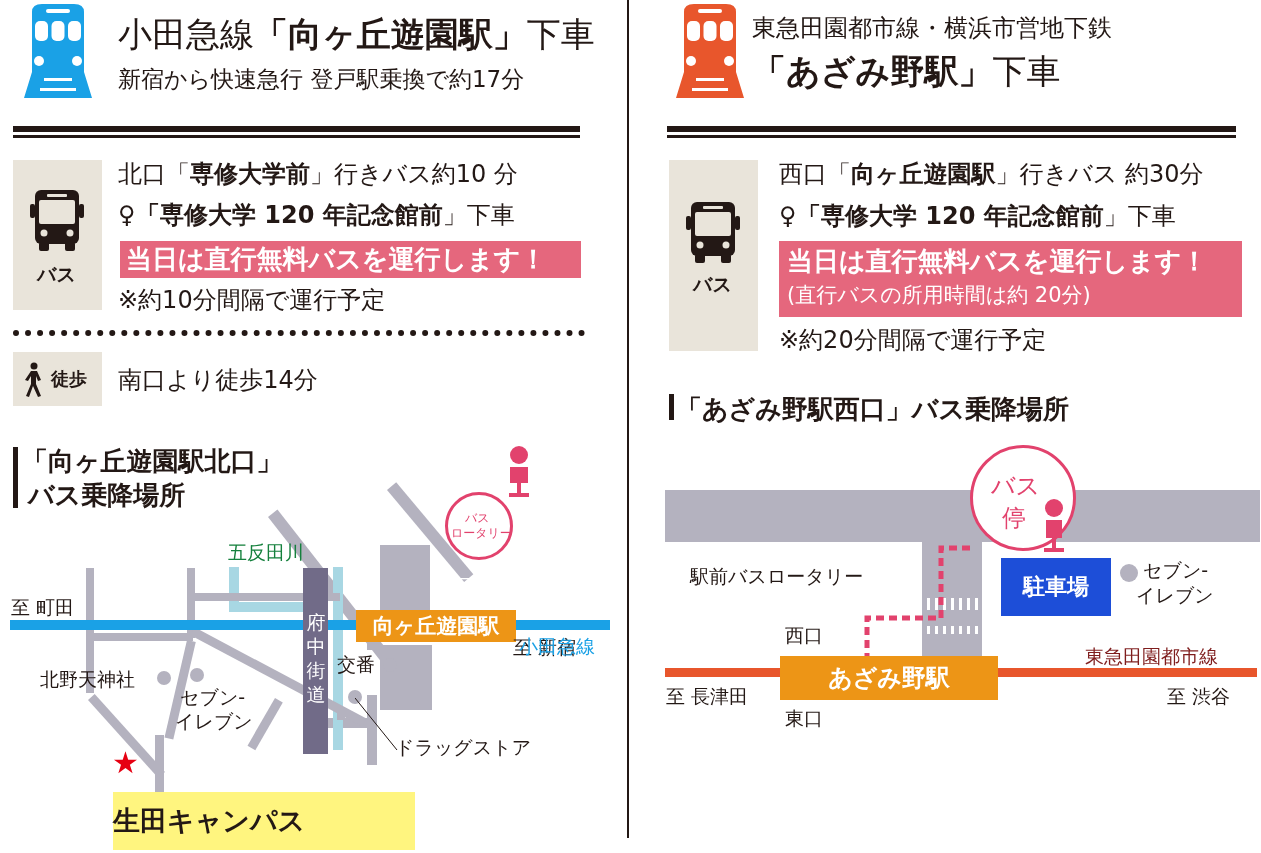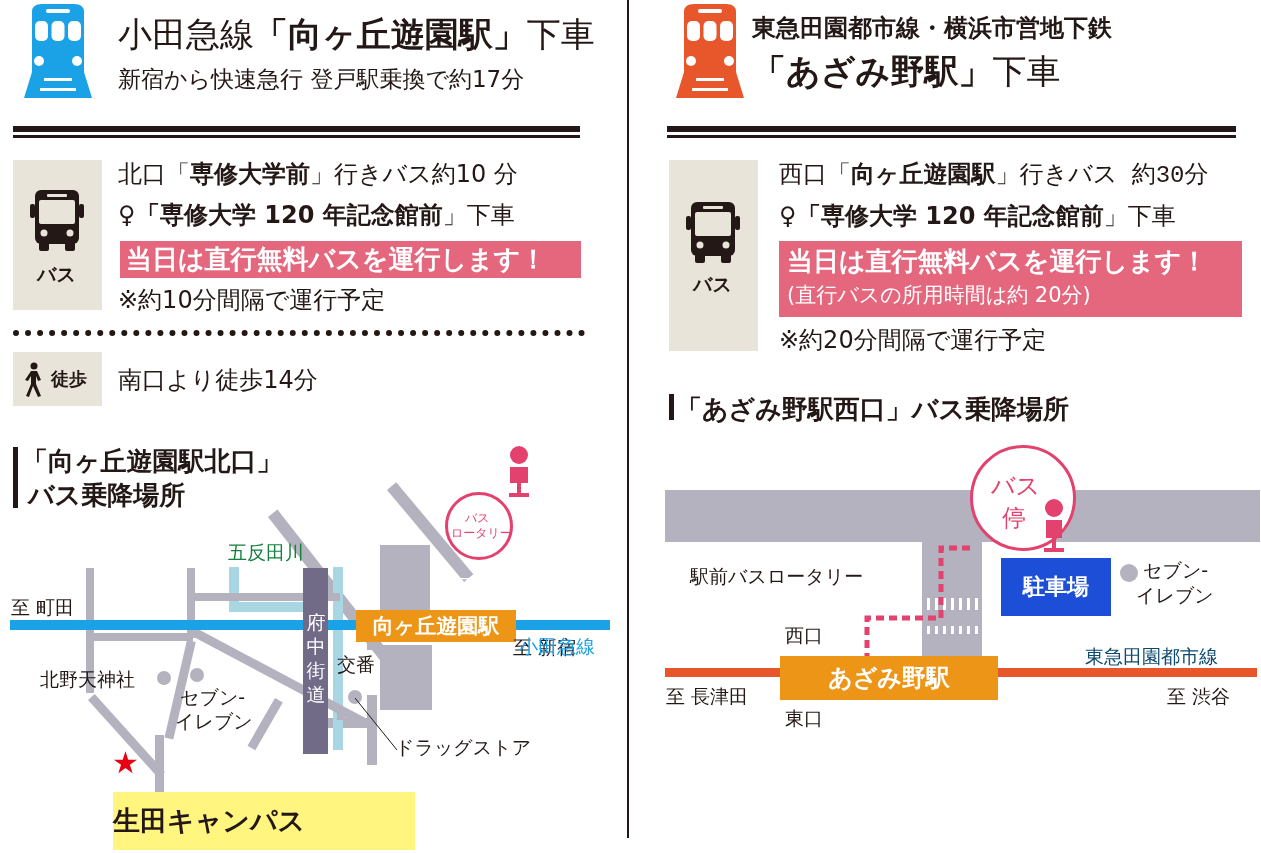--- a/index.html
+++ b/index.html
@@ -162,21 +162,21 @@
     <rect x="24" y="5" width="24" height="4" rx="2" fill="#fff"></rect>
     <rect x="13" y="17" width="13" height="20" rx="5" fill="#fff"></rect>
     <rect x="29.5" y="17" width="13" height="20" rx="5" fill="#fff"></rect>
     <rect x="46" y="17" width="13" height="20" rx="5" fill="#fff"></rect>
     <circle cx="17" cy="57" r="5" fill="#fff"></circle>
     <circle cx="55" cy="57" r="5" fill="#fff"></circle>
     <rect x="22" y="74" width="28" height="3" fill="#fff"></rect>
     <rect x="18" y="84" width="36" height="3" fill="#fff"></rect>
   </svg>
 </div>
-<div class="abs txt" style="left:752px;top:12px;font-size:24px;font-weight:bold;">東急田園都市線・横浜市営地下鉄</div>
+<div class="abs txt" style="left:752px;top:12px;font-size:24px;">東急田園都市線・横浜市営地下鉄</div>
 <div class="abs txt" style="left:752px;top:50px;font-size:34px;line-height:42px;">
   <span class="b">「あざみ野駅」</span><span>下車</span>
 </div>
 
 <div class="abs rule-thick" style="left:667px;top:126px;width:569px;"></div>
 <div class="abs rule-thin" style="left:667px;top:135px;width:569px;"></div>
 
 <div class="abs tag-box" style="left:669px;top:160px;width:89px;height:191px;">
   <svg class="abs" style="left:14px;top:42px;" width="60" height="62" viewBox="0 0 60 62">
     <rect x="8" y="0" width="44" height="54" rx="6" fill="#231815"></rect>
@@ -185,21 +185,21 @@
     <rect x="20" y="4" width="20" height="3" rx="1" fill="#e9e4da"></rect>
     <rect x="12" y="10" width="36" height="24" rx="2" fill="#e9e4da"></rect>
     <circle cx="17" cy="43" r="3.5" fill="#e9e4da"></circle>
     <circle cx="43" cy="43" r="3.5" fill="#e9e4da"></circle>
     <rect x="12" y="52" width="10" height="9" rx="2" fill="#231815"></rect>
     <rect x="38" y="52" width="10" height="9" rx="2" fill="#231815"></rect>
   </svg>
   <div class="abs txt b" style="left:24px;top:112px;font-size:19px;">バス</div>
 </div>
 
-<div class="abs txt" style="left:779px;top:158px;font-size:24px;font-family:Liberation Mono, monospace;">
+<div class="abs txt" style="left:779px;top:158px;font-size:24px;">
   <span>西口「</span><span class="b">向ヶ丘遊園駅</span><span>」行きバス 約30分</span>
 </div>
 <div class="abs txt" style="left:779px;top:200px;font-size:24px;">
   <span style="display:inline-block;width:18px;font-weight:bold;">♀</span><span class="b">「専修大学 120 年記念館前</span><span>」下車</span>
 </div>
 <div class="abs pink-banner" style="left:779px;top:241px;width:463px;height:76px;padding-left:8px;box-sizing:border-box;">
   <div class="txt" style="font-size:26px;line-height:40px;">当日は直行無料バスを運行します！</div>
   <div class="txt" style="font-size:21px;line-height:28px;font-weight:normal;">(直行バスの所用時間は約 20分)</div>
 </div>
 <div class="abs txt" style="left:779px;top:324px;font-size:24px;">※約20分間隔で運行予定</div>
@@ -232,16 +232,16 @@
 
   <div class="abs" style="left:15px;top:228px;width:592px;height:9px;background:#e8562c;"></div>
   <div class="stationbox txt" style="left:130px;top:216px;width:218px;height:44px;line-height:44px;font-size:24px;">あざみ野駅</div>
 
   <div class="map-label" style="left:40px;top:124px;">駅前バスロータリー</div>
   <div class="dot" style="left:470px;top:124px;width:18px;height:18px;"></div>
   <div class="map-label" style="left:493px;top:118px;">セブン-</div>
   <div class="map-label" style="left:486px;top:143px;">イレブン</div>
   <div class="map-label" style="left:135px;top:183px;">西口</div>
   <div class="map-label" style="left:135px;top:266px;">東口</div>
-  <div class="map-label" style="left:435px;top:204px;color:#0c4a6e;">東急田園都市線</div>
+  <div class="map-label" style="left:435px;top:204px;color:#7f1d1d;">東急田園都市線</div>
   <div class="map-label" style="left:16px;top:244px;">至 長津田</div>
   <div class="map-label" style="left:517px;top:244px;">至 渋谷</div>
 </div>
 
 </body></html>

